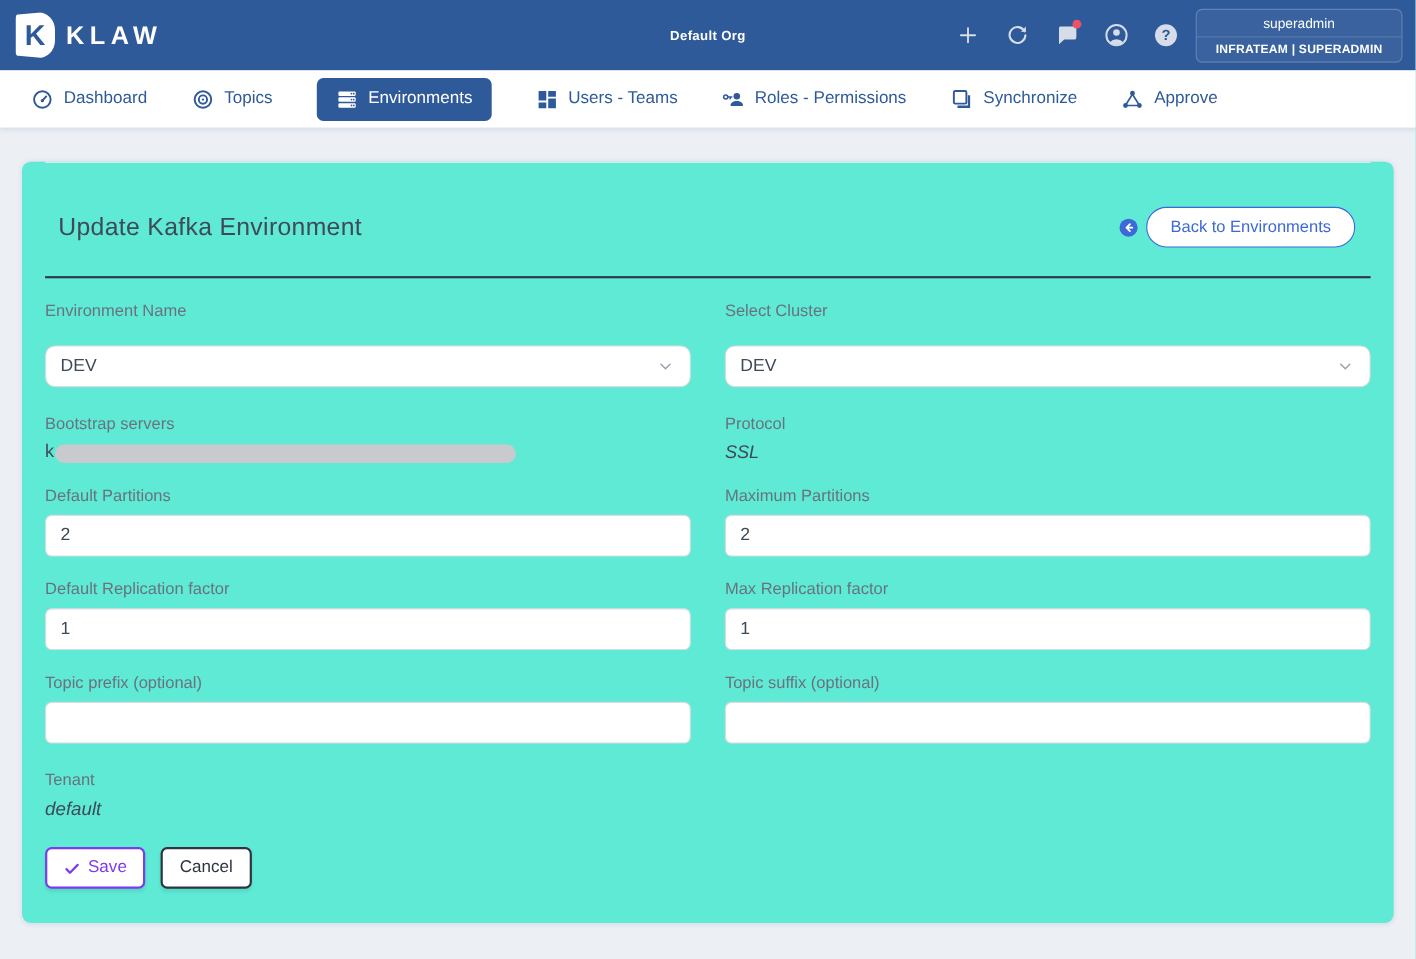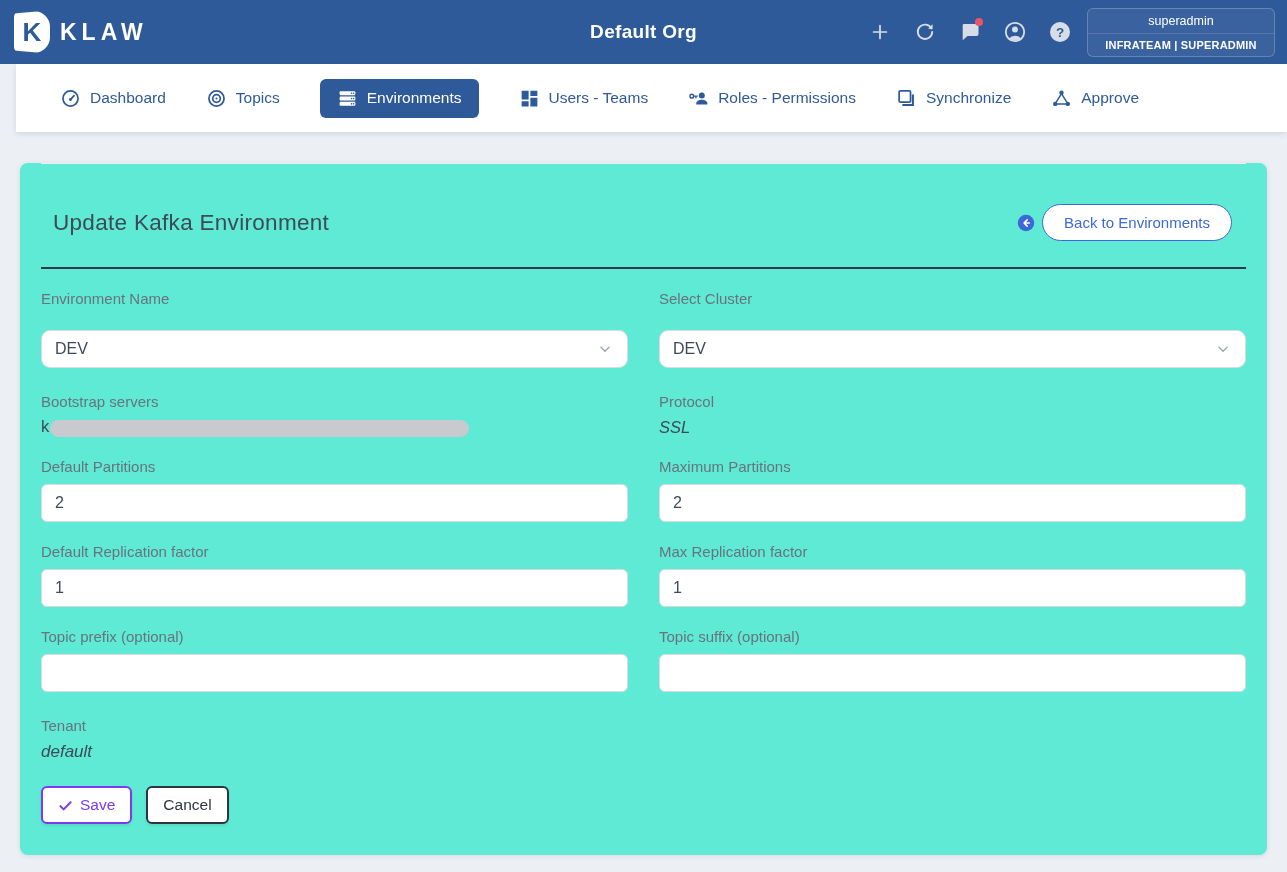--- a/index.html
+++ b/index.html
@@ -20,32 +20,32 @@
 
   
   .topbar{height:64px;background:var(--header-bg);display:flex;align-items:center;padding:0 12px 0 14px;position:relative;}
   .brand{display:flex;align-items:center;gap:10px;cursor:pointer;}
   .brand-mark{width:36px;height:42px;background:#fff;color:var(--header-bg);
     display:flex;align-items:center;justify-content:center;
     font-weight:800;font-size:26px;
     border-radius:6px 16px 16px 6px;
     clip-path:polygon(0 6%, 78% 0, 100% 18%, 100% 82%, 78% 100%, 0 94%);}
   .brand-text{color:#fff;font-size:23px;font-weight:600;letter-spacing:5px;}
-  .org-title{position:absolute;left:50%;transform:translateX(-50%);color:#fff;font-size:19px;font-weight:700;letter-spacing:.3px;}
+  .org-title{position:absolute;left:50%;transform:translateX(-50%);color:#fff;font-size:12px;font-weight:700;letter-spacing:.3px;}
   .topbar-actions{margin-left:auto;display:flex;align-items:center;gap:19px;margin-right:14px;}
   .tb-icon{background:none;border:none;color:#D6DDE8;width:26px;height:26px;cursor:pointer;position:relative;padding:0;}
   .tb-icon svg{width:24px;height:24px;display:block;margin:0 auto;}
   .tb-plus svg{width:22px;height:22px;}
   .red-dot{position:absolute;top:-1px;right:0px;width:8px;height:8px;border-radius:50%;background:var(--red-dot);}
   .user-box{width:188px;border:1px solid rgba(255,255,255,.22);background:rgba(255,255,255,.05);border-radius:6px;text-align:center;color:#fff;cursor:pointer;overflow:hidden;}
   .user-box .u-name{font-size:12.5px;padding:5px 4px;border-bottom:1px solid rgba(255,255,255,.14);}
   .user-box .u-role{font-size:11px;font-weight:700;padding:5px 4px;letter-spacing:.2px;}
 
   
-  .navbar{height:68px;background:#fff;display:flex;align-items:center;gap:40px;padding:0 0 0 44px;box-shadow:0 2px 5px rgba(44,72,116,.14);position:relative;z-index:2;margin-left:16px;}
+  .navbar{height:52px;background:#fff;display:flex;align-items:center;gap:40px;padding:0 0 0 28px;box-shadow:0 2px 5px rgba(44,72,116,.14);position:relative;z-index:2;}
   .nav-item{display:flex;align-items:center;gap:9px;color:var(--nav-blue);font-size:15.5px;font-weight:500;text-decoration:none;cursor:pointer;white-space:nowrap;}
   .nav-item .nav-ico{display:flex;}
   .nav-item svg{width:21px;height:21px;}
   .nav-item.active{background:var(--nav-blue);color:#fff;border-radius:6px;padding:9px 17px;}
 
   
   .main{height:748px;padding:31px 20px 0;}
   .card{background:#5eead4;border-radius:8px;box-shadow:0 1px 5px rgba(30,50,80,.12);height:692px;padding:0 21px;}
   .card-topline{border-top:1px solid #EDEEF1;margin:0 0 0 0;padding-top:26px;}
   .card-head{display:flex;align-items:center;justify-content:space-between;padding:14px 14px 26px 12px;}

